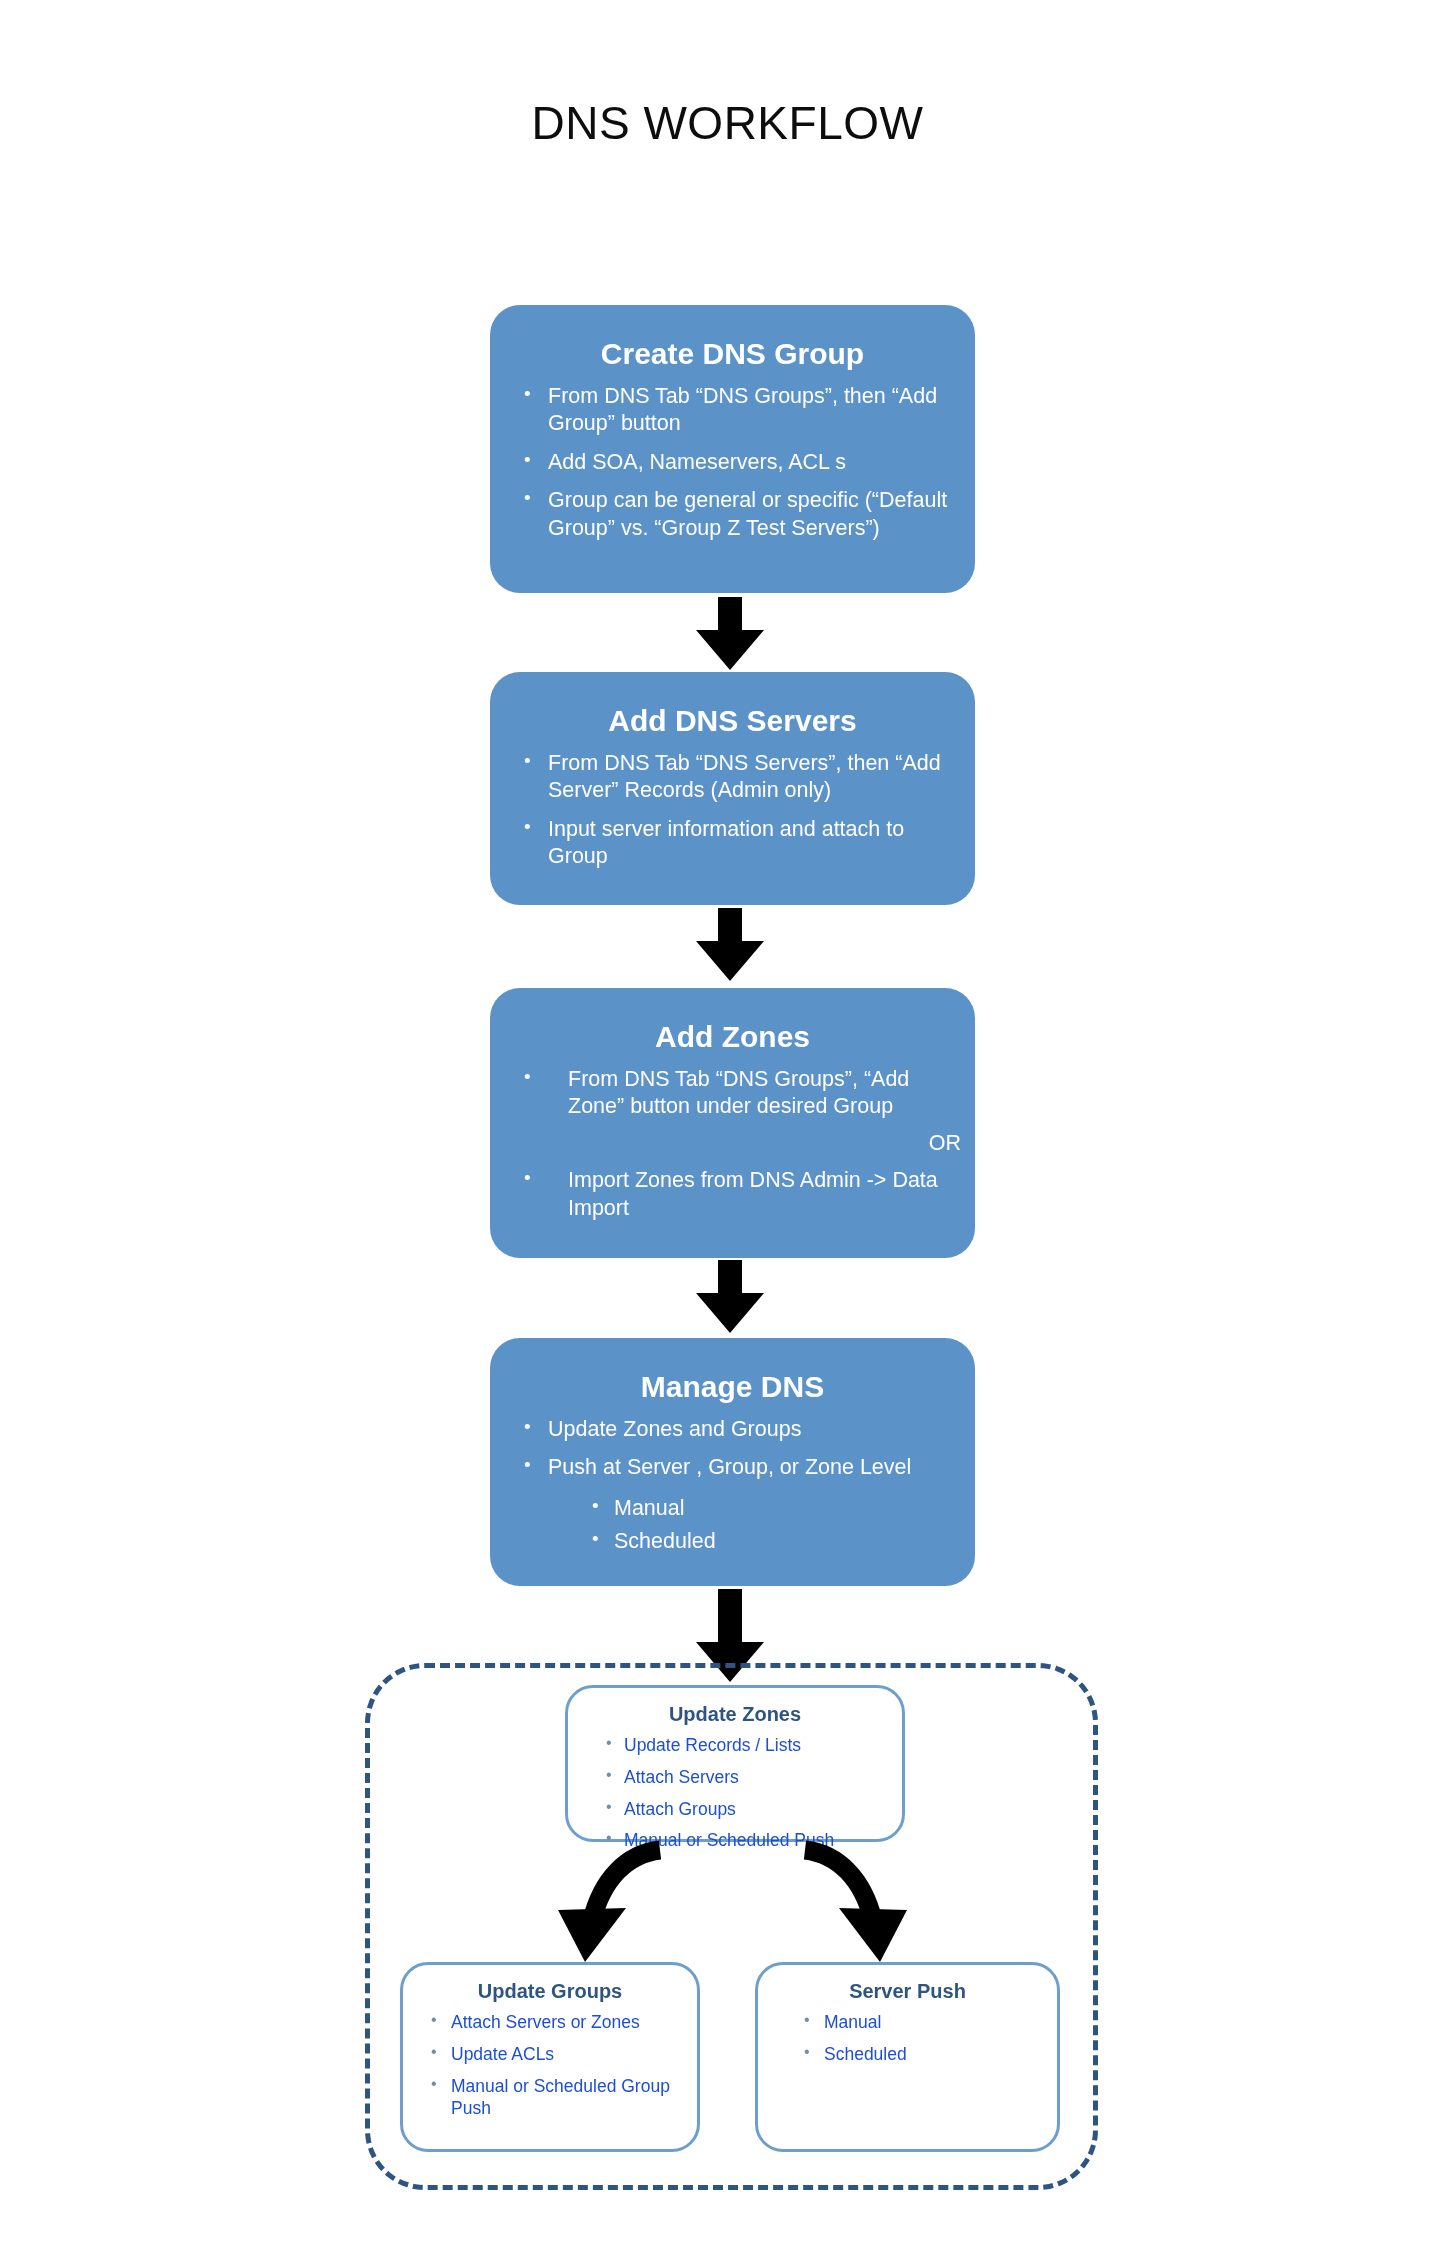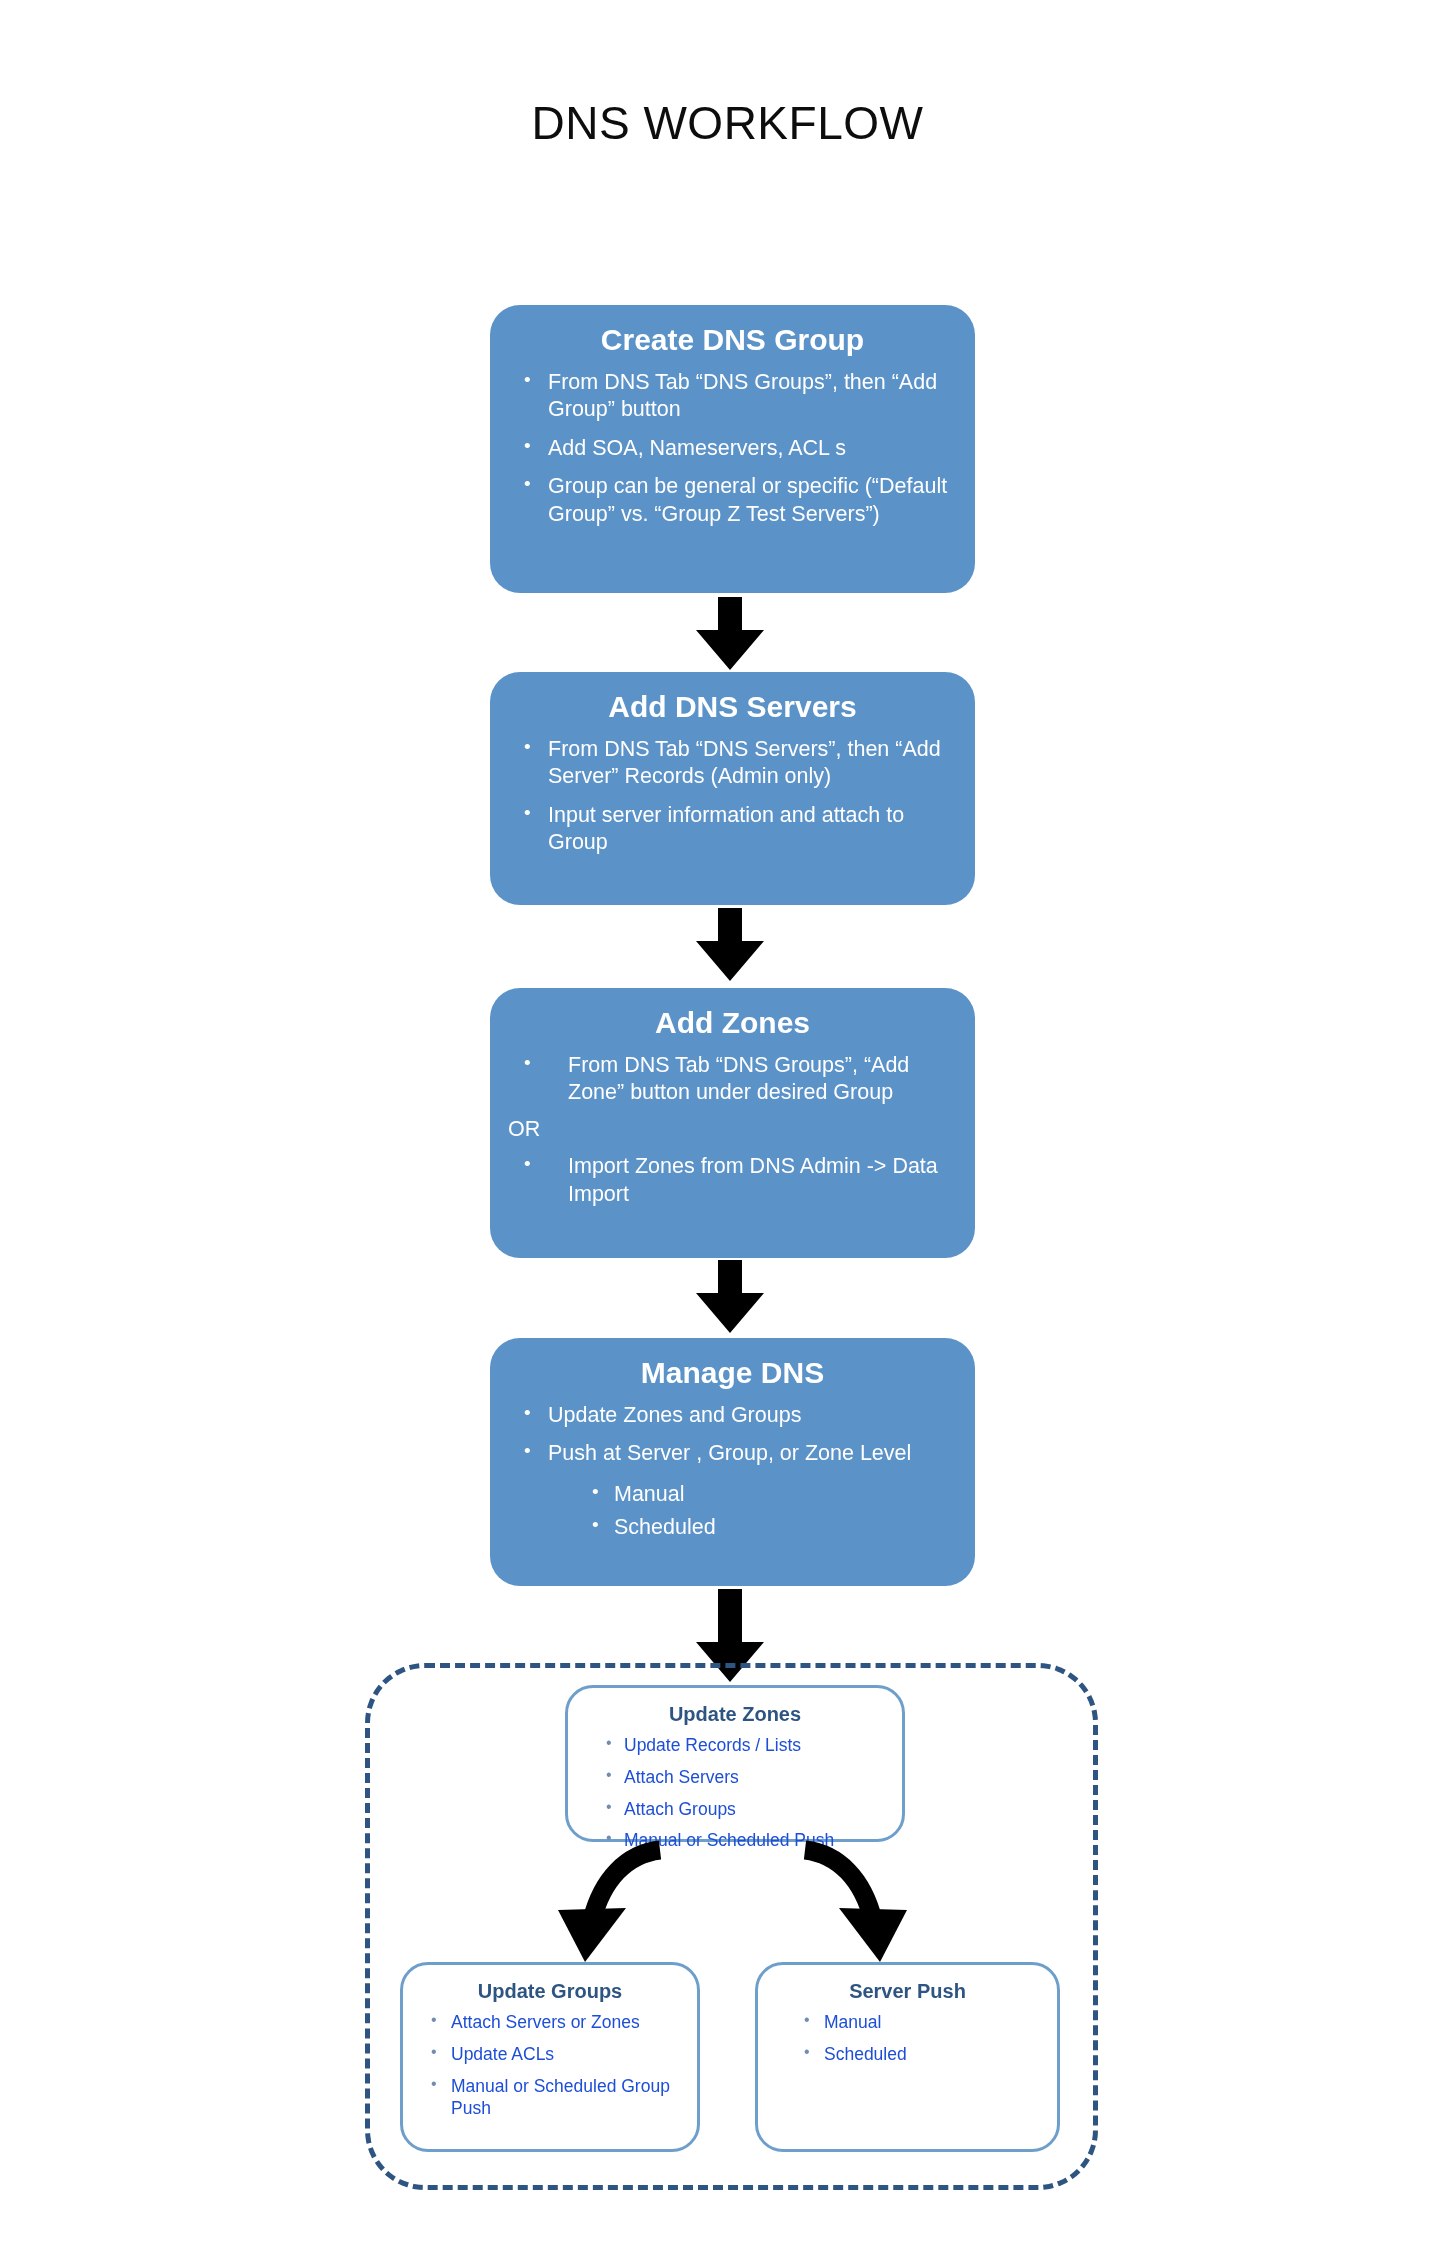--- a/index.html
+++ b/index.html
@@ -33,21 +33,21 @@
     line-height: 1.1;
   }
 
   
   .step-box {
     position: absolute;
     background: #5B92C8;
     border-radius: 30px;
     color: #ffffff;
     box-sizing: border-box;
-    padding: 8px 14px 12px 14px;
+    padding: 22px 14px 12px 14px;
   }
   .step-title {
     text-align: center;
     font-size: 30px;
     font-weight: bold;
     line-height: 1.25;
     margin: 8px 0 10px 0;
     color: #ffffff;
   }
   .step-list {
@@ -74,20 +74,21 @@
   
   .step-list.indent li { padding-left: 50px; }
   .step-list.indent li::before { left: 6px; }
 
   .plain-line {
     font-size: 21.5px;
     color: #ffffff;
     padding-left: 4px;
     margin: -2px 0 10px 0;
     line-height: 1.28;
+    text-align: right;
   }
 
   
   .sub-list {
     list-style: none;
     margin: 2px 0 0 0;
     padding: 0;
   }
   .sub-list li {
     position: relative;

